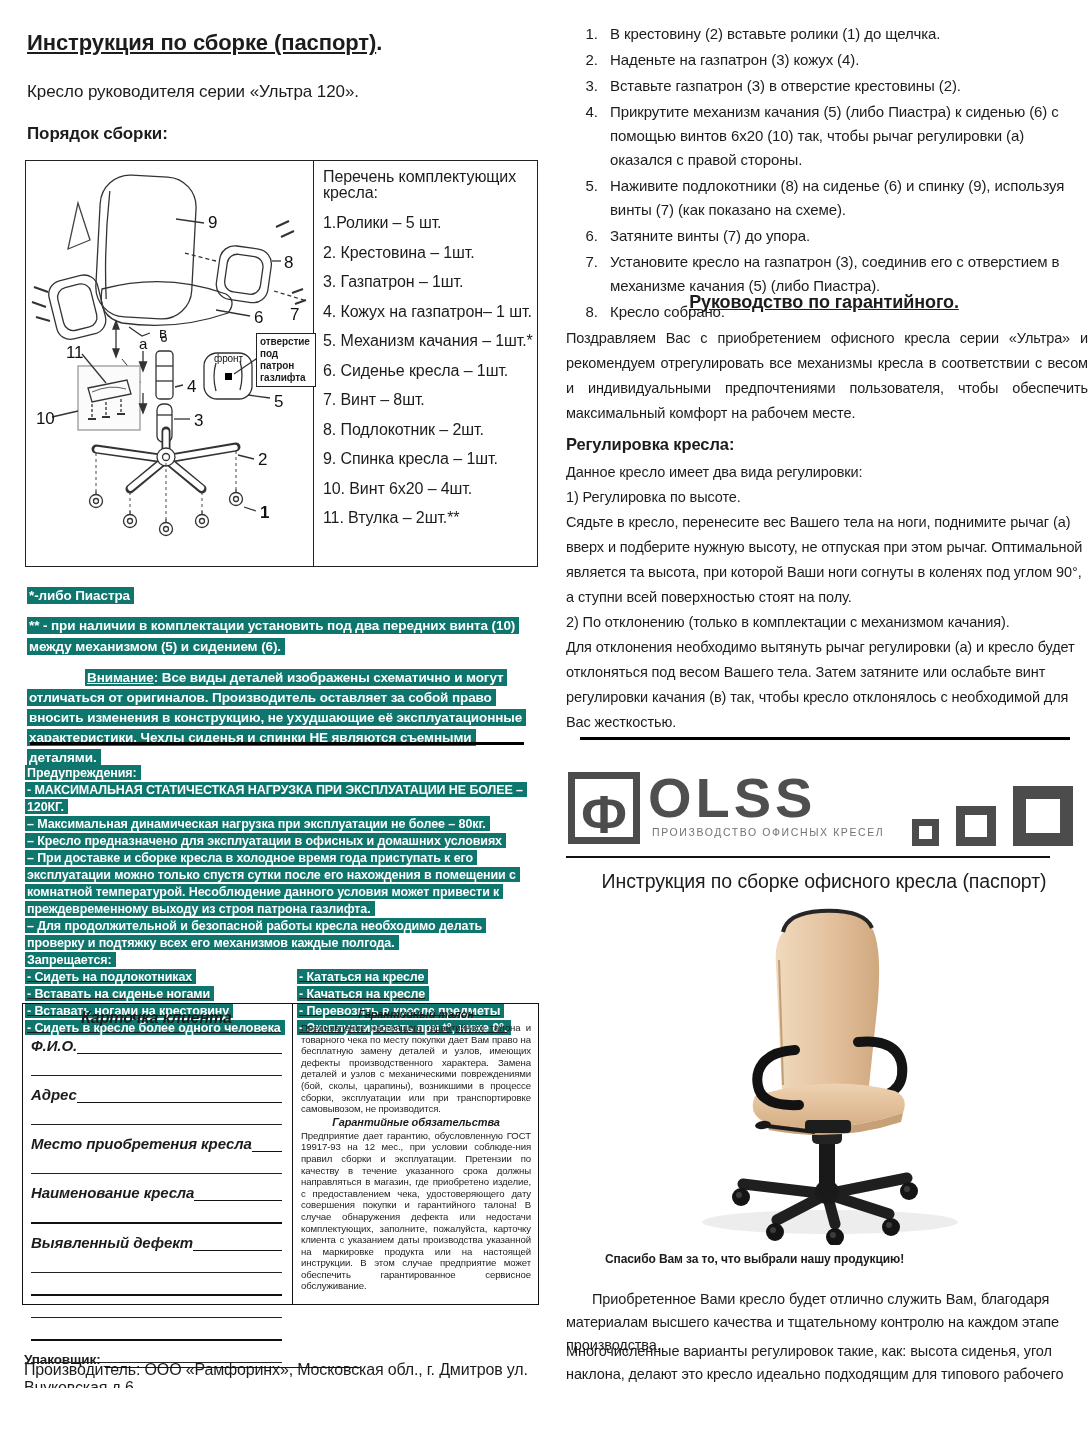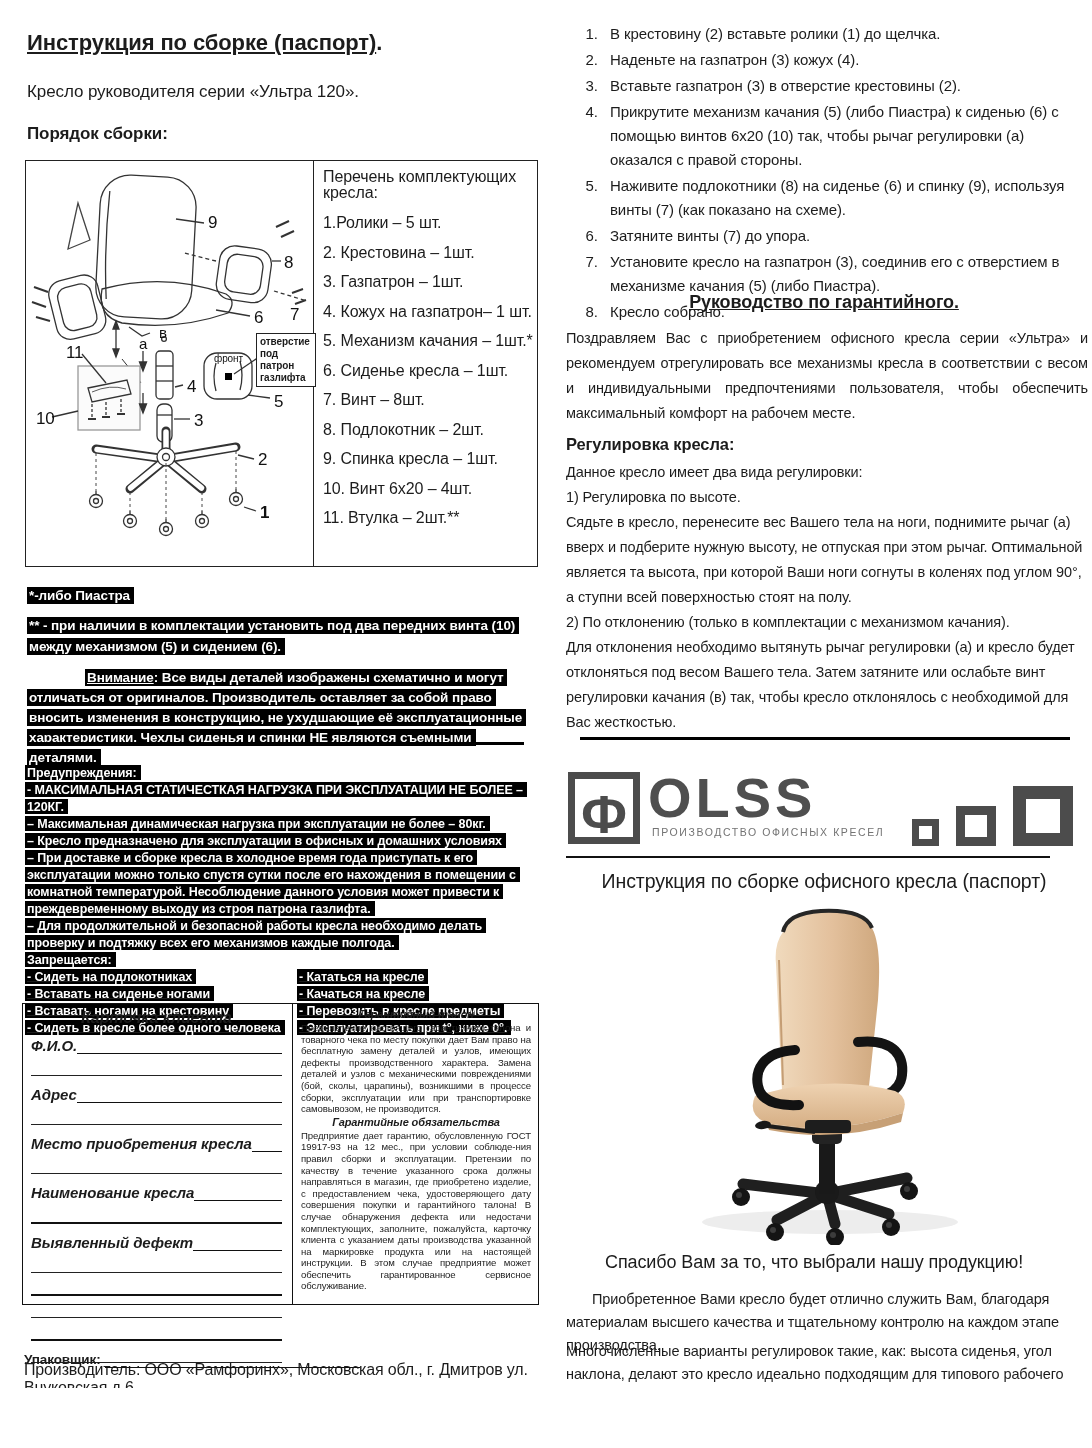--- a/index.html
+++ b/index.html
@@ -20,21 +20,21 @@
   .diagram-area svg{position:absolute;left:0;top:0;}
   .dlab{position:absolute;font-size:15px;color:#111;}
   .dlab.big{font-size:17px;}
   .dlab.small{font-size:10px;}
   .note-box{position:absolute;border:1.2px solid #222;background:#fff;font-size:10px;
             line-height:12px;padding:2px 3px;font-weight:bold;}
   .parts-list{flex:1;border-left:1.6px solid #222;padding:8px 4px 4px 9px;font-size:16px;line-height:16px;}
   .parts-heading{margin-bottom:14px;}
   .part-item{margin-bottom:13.5px;}
 
-  .hl{background:#000000;color:#fff;font-weight:bold;padding:1px 4px 1px 2px;
+  .hl{background:#0f766e;color:#fff;font-weight:bold;padding:1px 4px 1px 2px;
       -webkit-box-decoration-break:clone;box-decoration-break:clone;}
   .notes{font-size:13.5px;line-height:21px;}
   .note-line{margin-bottom:0px;}
   .hl .ul{text-decoration:underline;}
 
   .hr{border-top:3px solid #000;}
   .hr2{border-top:2px solid #111;}
 
   .warnings{font-size:12.5px;line-height:17px;}
   .warnings .hl{padding:0.5px 4px 0.5px 2px;}
@@ -73,21 +73,21 @@
   .logo-mark{width:58px;height:58px;border:7px solid #4c4c4c;display:flex;align-items:center;justify-content:center;}
   .logo-phi{font-size:54px;font-weight:bold;color:#4c4c4c;line-height:1;transform:translateY(6px);}
   .logo-name{font-size:56px;font-weight:bold;color:#4f4f4f;line-height:52px;letter-spacing:4px;margin-left:8px;}
   .logo-tagline{font-size:10.5px;color:#737373;letter-spacing:1.6px;margin-left:12px;margin-top:2px;white-space:nowrap;}
   .logo-squares{margin-left:auto;display:flex;align-items:flex-end;gap:17px;margin-top:14px;}
   .sq{display:inline-block;border-style:solid;border-color:#4c4c4c;}
   .sq1{width:13px;height:13px;border-width:7px;}
   .sq2{width:22px;height:22px;border-width:9px;}
   .sq3{width:34px;height:34px;border-width:13px;}
   .passport-title{font-size:19.5px;text-align:center;}
-  .thanks{font-size:18px;font-weight:normal;}
+  .thanks{font-size:12px;font-weight:bold;}
   .outro{font-size:14.5px;line-height:23px;}
   .indent{text-indent:26px;}
   .hope{font-size:14.5px;font-weight:bold;font-style:italic;letter-spacing:-0.2px;}
 </style>
 </head>
 <body>
 
 <div class="page">
 
   <div class="abs doc-title" style="left:27px;top:30px;">

